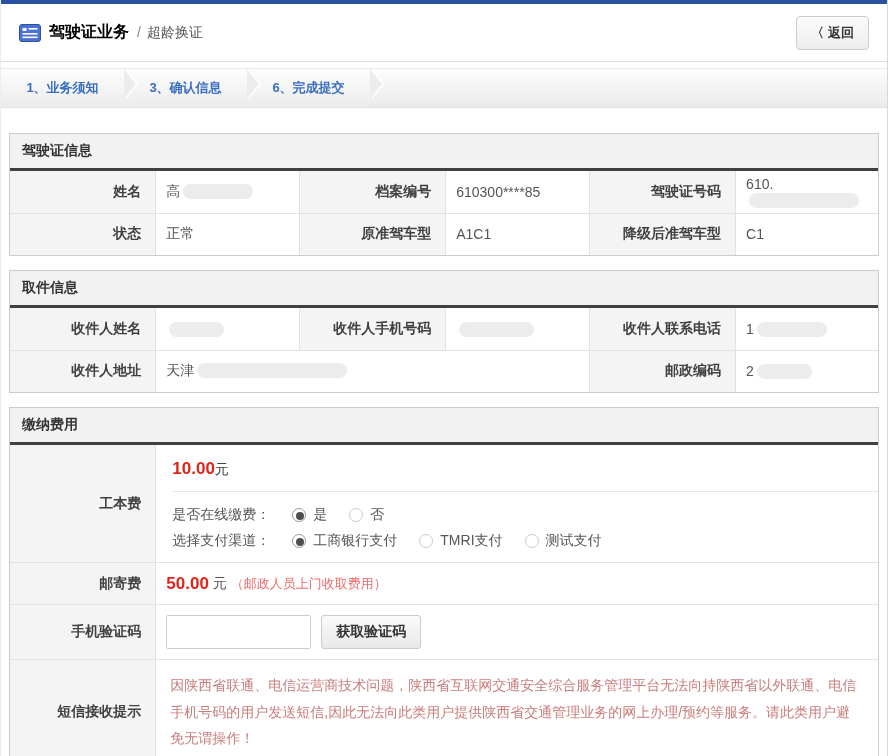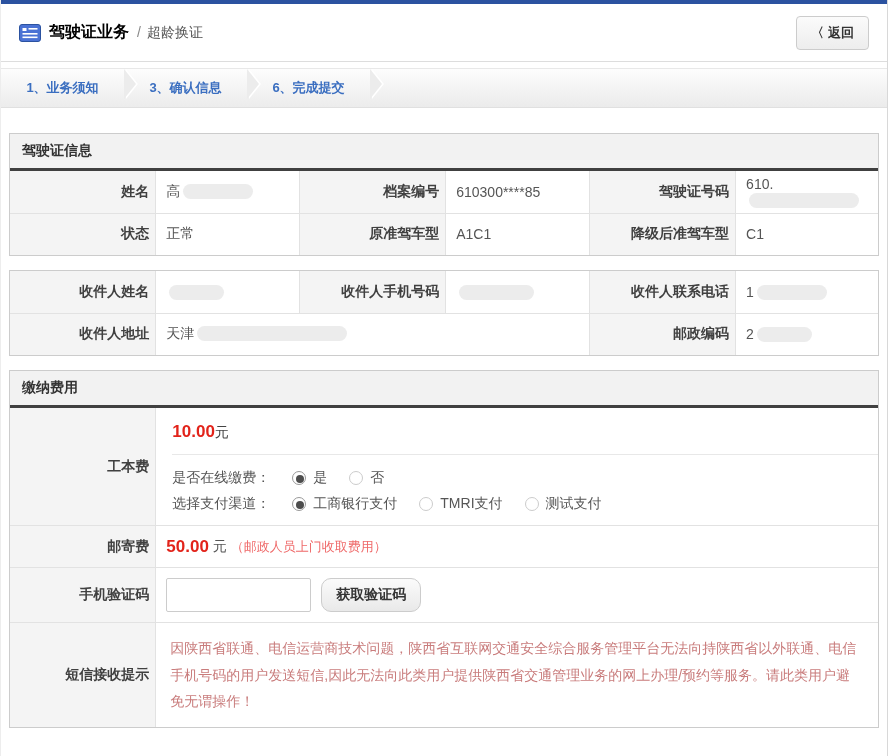--- a/index.html
+++ b/index.html
@@ -31,42 +31,42 @@
 
   
   .content { padding:0 8px; }
   .section { border:1px solid #ccc; margin-top:14px; background:#fff; }
   .section:first-child { margin-top:25px; }
   .section-title { background:#f2f2f2; border-bottom:3px solid #404040; font-weight:bold; color:#333; font-size:14px; padding:8px 12px; }
   table { width:100%; border-collapse:collapse; table-layout:fixed; }
   td { border:1px solid #e2e2e2; height:42px; font-size:14px; padding:4px 10px; vertical-align:middle; }
   tr td:first-child { border-left:none; } tr td:last-child { border-right:none; }
   tr:first-child td { border-top:none; } tr:last-child td { border-bottom:none; }
-  td.lbl { background:#f4f4f4; text-align:right; font-weight:bold; color:#404040; padding-right:6px; }
+  td.lbl { background:#f4f4f4; text-align:right; font-weight:bold; color:#404040; padding-right:14px; }
   td.val { color:#555; background:#fff; }
 
   .smudge { display:inline-block; height:15px; background:#ececec; border-radius:8px; vertical-align:-3px; margin-left:3px; }
   .w55{width:55px}.w70{width:70px}.w75{width:75px}.w110{width:110px}.w150{width:150px}
 
   
   td.fee-cell { padding:0; }
   .fee-amount { padding:14px 16px 12px; font-size:14px; color:#444; }
   .amount-red { color:#e2231a; font-weight:bold; font-size:17px; }
   .fee-divider { border-top:1px solid #e8e8e8; margin:0 0 10px 16px; }
   .radio-row { display:flex; align-items:center; padding:4px 16px; gap:22px; color:#555; }
   .radio-row .q { color:#555; }
   .radio-opt { display:flex; align-items:center; gap:7px; cursor:pointer; color:#555; }
   .radio { width:14px; height:14px; border:1px solid #ccc; border-radius:50%; background:#fff; display:inline-block; position:relative; flex:0 0 14px; }
   .radio.checked { border-color:#999; }
   .radio.checked::after { content:''; position:absolute; left:3px; top:3px; width:8px; height:8px; border-radius:50%; background:#4d4d4d; }
   .postage-line { display:flex; align-items:center; gap:4px; }
   .postage-note { color:#ef6a6a; font-size:13px; }
   .code-row { display:flex; align-items:center; gap:10px; padding:6px 0; }
   .code-input { width:145px; height:34px; border:1px solid #ccc; border-radius:2px; font-family:inherit; font-size:14px; padding:0 8px; }
-  .code-btn { font-family:inherit; height:34px; padding:0 14px; font-size:14px; font-weight:bold; color:#333; background:linear-gradient(#fbfbfb,#e9e9e9); border:1px solid #ccc; border-radius:10px; cursor:pointer; }
+  .code-btn { font-family:inherit; height:34px; padding:0 14px; font-size:14px; font-weight:bold; color:#333; background:linear-gradient(#fbfbfb,#e9e9e9); border:1px solid #ccc; border-radius:3px; cursor:pointer; }
   .notice { color:#c97c7c; font-size:14px; line-height:1.9; padding:8px 4px; }
 
   
   .footer { display:flex; justify-content:flex-end; gap:15px; padding:30px 52px 10px 0; }
 </style>
 </head>
 <body>
 
 <div class="page">
   <div class="topbar"></div>
@@ -132,20 +132,21 @@
           <td class="lbl">原准驾车型</td>
           <td class="val">A1C1</td>
           <td class="lbl">降级后准驾车型</td>
           <td class="val">C1</td>
         </tr>
       </tbody>
         </table>
     </div>
 
     <div class="section">
+      <div class="section-title">取件信息</div>
       <table>
         <colgroup>
             <col style="width:16.8%">
             <col style="width:16.6%">
             <col style="width:16.8%">
             <col style="width:16.6%">
             <col style="width:16.8%">
             <col style="width:16.4%">
           </colgroup>
         <tbody>

